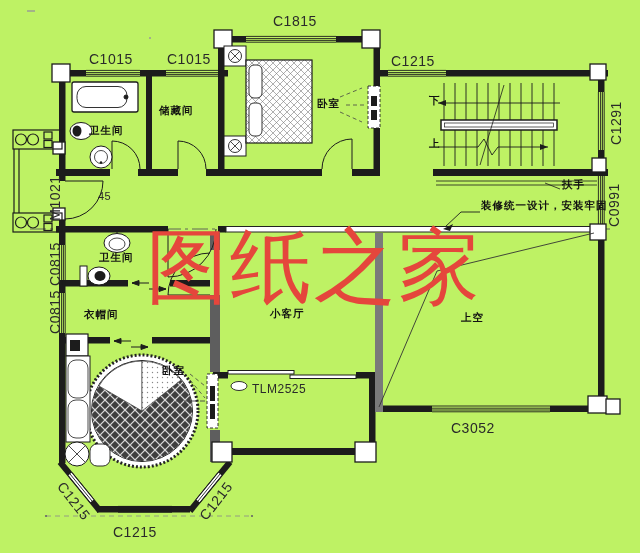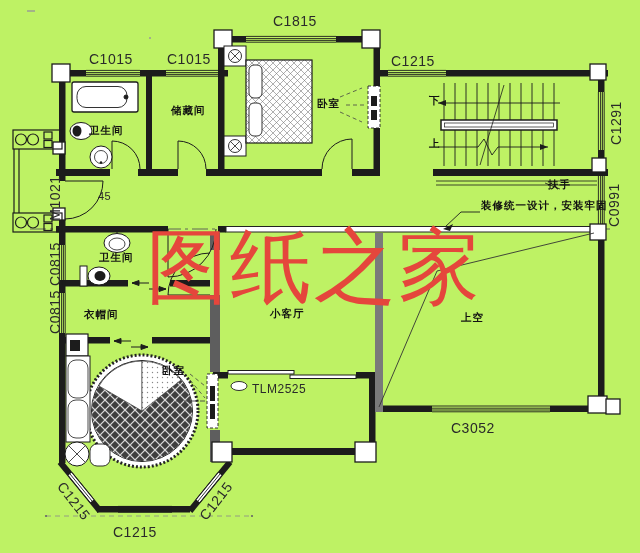--- a/index.html
+++ b/index.html
@@ -297,28 +297,28 @@
 <span class="lbl rotl" style="left:33px;top:257px">C0815</span>
 <span class="lbl rotl" style="left:33px;top:305px">C0815</span>
 <span class="lbl" style="left:451px;top:421px">C3052</span>
 <span class="lbl" style="left:252px;top:383px;font-size:12px">TLM2525</span>
 <span class="lbl" style="left:52px;top:494px;transform:rotate(52deg)">C1215</span>
 <span class="lbl" style="left:194px;top:494px;transform:rotate(-52deg)">C1215</span>
 <span class="lbl" style="left:113px;top:525px">C1215</span>
 <span class="lbl small" style="left:98px;top:191px">45</span>
 
 <span class="lbl room" style="left:89px;top:125px">卫生间</span>
-<span class="lbl room" style="left:171px;top:105px">储藏间</span>
+<span class="lbl room" style="left:159px;top:105px">储藏间</span>
 <span class="lbl room" style="left:317px;top:98px">卧室</span>
 <span class="lbl room" style="left:99px;top:252px">卫生间</span>
 <span class="lbl room" style="left:84px;top:309px">衣帽间</span>
 <span class="lbl room" style="left:162px;top:365px">卧室</span>
 <span class="lbl room" style="left:270px;top:308px">小客厅</span>
 <span class="lbl room" style="left:461px;top:312px">上空</span>
 
 <span class="lbl room" style="left:429px;top:95px">下</span>
 <span class="lbl room" style="left:429px;top:138px">上</span>
-<span class="lbl room" style="left:548px;top:179px">扶手</span>
+<span class="lbl room" style="left:562px;top:179px">扶手</span>
 <span class="lbl room" style="left:481px;top:200px">装修统一设计，安装牢固</span>
 
 <span class="watermark">图纸之家</span>
 
 </div>
 
 </body></html>

